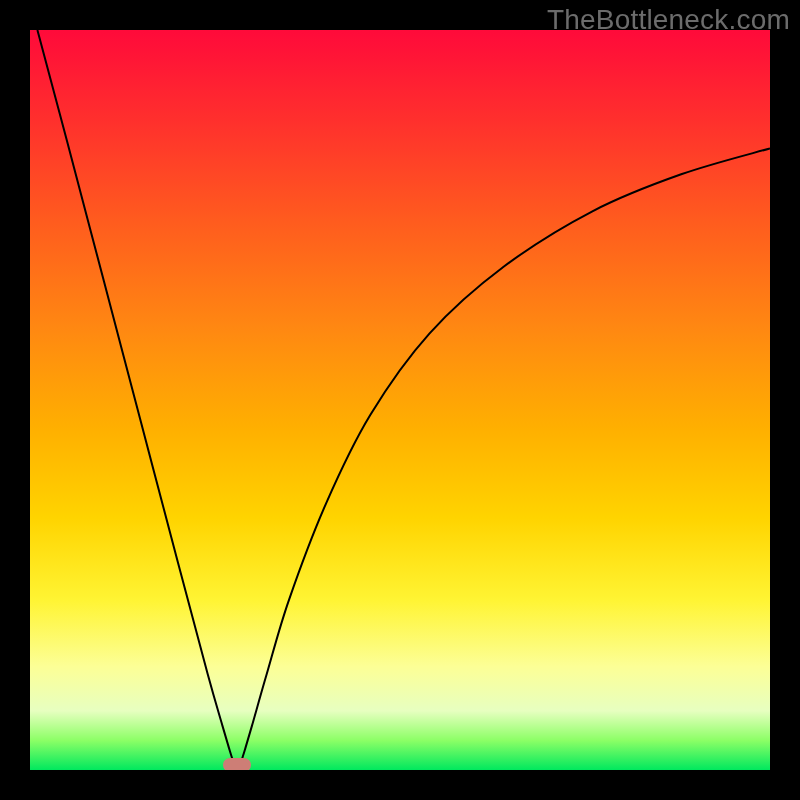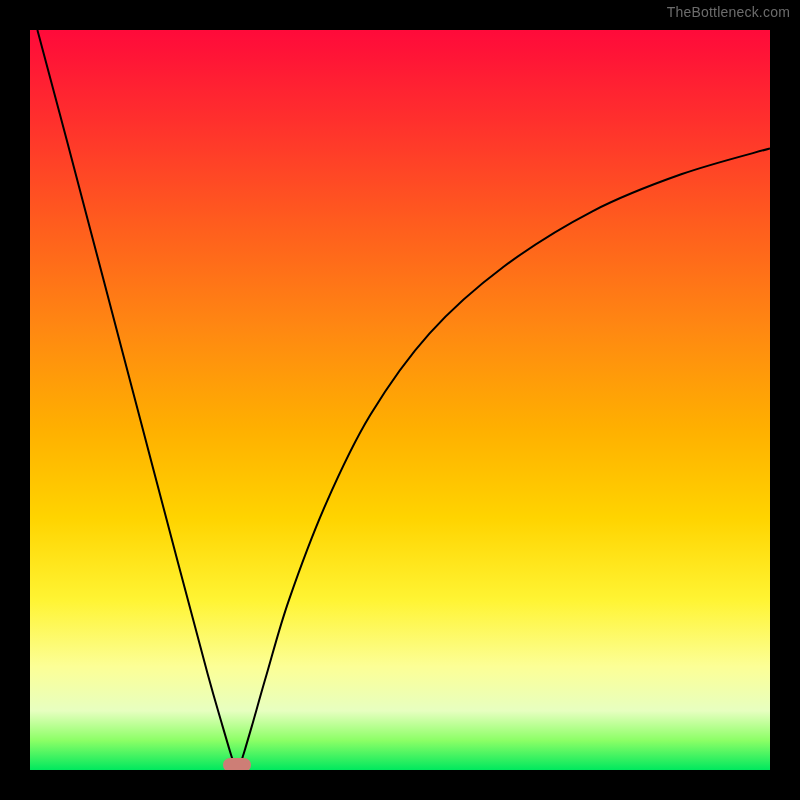--- a/index.html
+++ b/index.html
@@ -45,21 +45,21 @@
       #e7ffc0 92%,
       #8cff66 96%,
       #00e85e 100%
     );
   }
   .watermark {
     position: absolute;
     top: 4px;
     right: 10px;
     color: #6c6c6c;
-    font-size: 14px;
+    font-size: 28px;
     font-weight: 500;
     letter-spacing: 0.2px;
     user-select: none;
   }
   svg.curves {
     position: absolute;
     left: 0;
     top: 0;
   }
   .marker {

